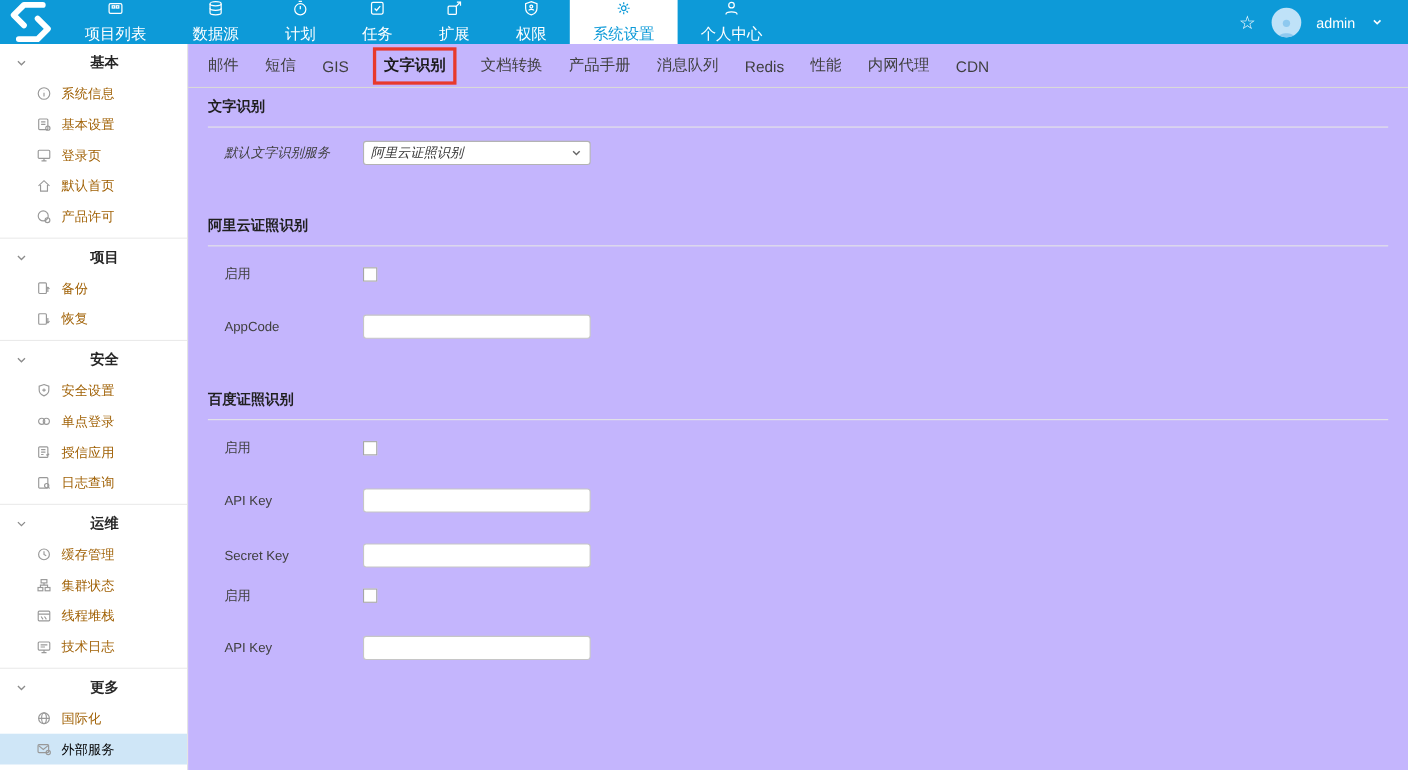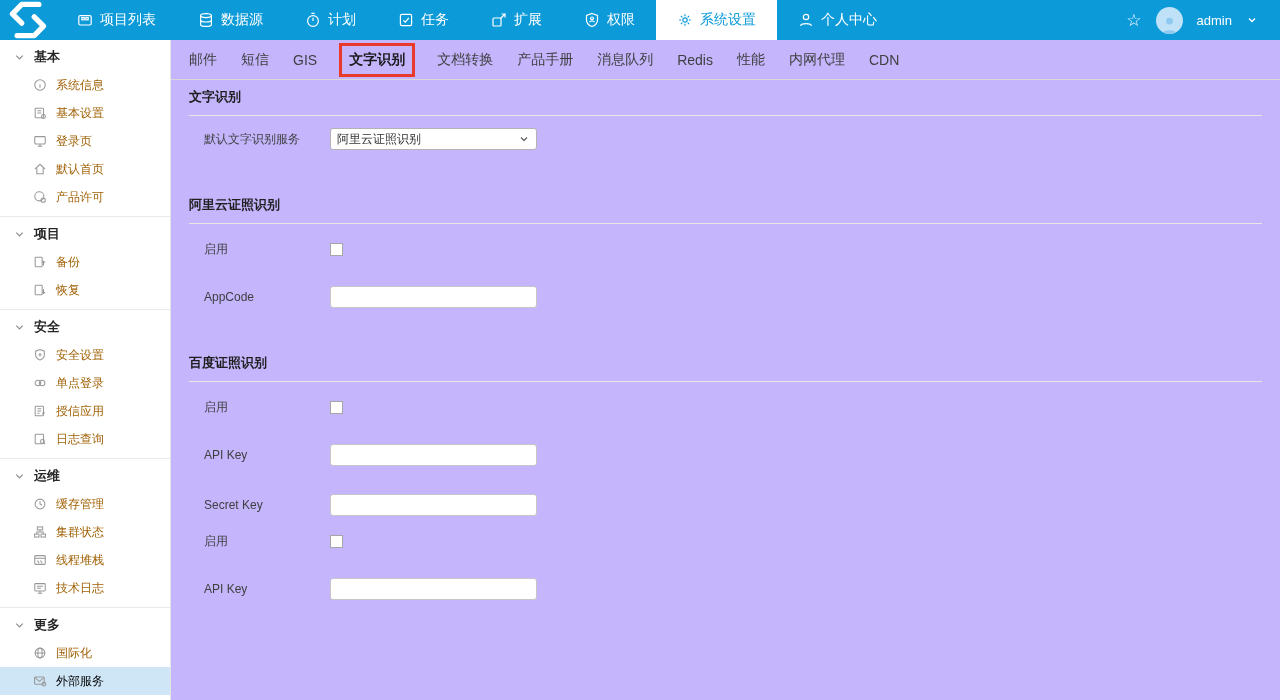--- a/index.html
+++ b/index.html
@@ -4,60 +4,60 @@
 <style>
   * { margin:0; padding:0; box-sizing:border-box; }
   html,body { width:1280px; height:700px; overflow:hidden; background:#fff;
     font-family:"Liberation Sans","DejaVu Sans",sans-serif; font-size:12px; color:#404040; }
 
   
   .topnav { position:absolute; left:0; top:0; width:1280px; height:40px;
     background:#0d9ad8; display:flex; align-items:stretch; color:#fff; }
   .logo { width:56px; display:flex; align-items:center; justify-content:center; cursor:pointer; }
   .nav-item { display:flex; align-items:center; gap:7px; padding:0 21px;
-    font-size:14px; cursor:pointer; white-space:nowrap; }
+    font-size:14px; cursor:pointer; white-space:nowrap;flex-direction:column; }
   .nav-item.active { background:#fff; color:#0d9ad8; }
   .nav-item svg { width:16px; height:16px; display:block; }
   .nav-right { margin-left:auto; display:flex; align-items:center; gap:14px; padding-right:22px; }
   .star { font-size:17px; line-height:1; cursor:pointer; }
   .avatar { width:27px; height:27px; border-radius:50%; background:#bfe2f8;
     display:flex; align-items:flex-end; justify-content:center; overflow:hidden; cursor:pointer; }
   .avatar svg { width:19px; height:19px; }
   .user-name { font-size:13px; cursor:pointer; }
   .chev-small svg { width:12px; height:12px; display:block; }
 
   
   .sidebar { position:absolute; left:0; top:40px; width:171px; height:660px;
     background:#fff; border-right:1px solid #e4e4e4; overflow:hidden; }
   .group { padding:3px 0 5px; }
   .group + .group { border-top:1px solid #eaeaea; }
   .group-header { height:28px; display:flex; align-items:center; gap:9px;
     padding-left:14px; cursor:pointer; }
-  .group-header .glabel { font-weight:bold; font-size:13px; color:#262626; }
+  .group-header .glabel { font-weight:bold; font-size:13px; color:#262626;margin-left:48px; }
   .group-header svg { width:11px; height:11px; color:#8c8c8c; }
   .side-item { height:28px; display:flex; align-items:center; gap:9px;
     padding-left:33px; color:#a16207; cursor:pointer; }
   .side-item svg { width:14px; height:14px; color:#999; flex:0 0 auto; }
   .side-item.selected { background:#cfe6f7; color:#000000; }
 
   
   .main { position:absolute; left:171px; top:40px; width:1109px; height:660px; background:#c4b5fd; }
   .tabbar { height:40px; display:flex; align-items:center; gap:24px;
     padding-left:18px; border-bottom:1px solid #d9d9d9; }
   .tab { font-size:14px; color:#404040; cursor:pointer; white-space:nowrap; }
   .tab-highlight { border:3px solid #e8392b; padding:5px 7px; margin:0 -2px; }
   .tab-highlight .tab { font-weight:bold; color:#1a1a1a; }
 
   .panel { padding:0 18px; }
   .section-title { margin-top:8px; font-size:13px; font-weight:bold; color:#1f1f1f;
     padding-bottom:9px; border-bottom:1px solid #e6e6e6; }
   .section-title.later { margin-top:46px; }
 
   .row { display:flex; align-items:center; }
-  .row.select-row { margin-top:12px; }
+  .row.select-row { margin-top:12px;font-style:italic; }
   .row.checkbox-row { margin-top:17px; }
   .row.input-row { margin-top:28px; }
   .f-label { width:126px; flex:0 0 126px; margin-left:15px; color:#404040; font-size:12px; }
 
   .select { width:207px; height:22px; border:1px solid #b3b3b3; border-radius:3px;
     display:flex; align-items:center; padding:0 6px; cursor:pointer; background:#fff; }
   .select .select-value { flex:1; color:#333; }
   .select svg { width:12px; height:12px; color:#666; }
 
   .checkbox { width:13px; height:13px; border:1px solid #a6a6a6; background:#fff;

